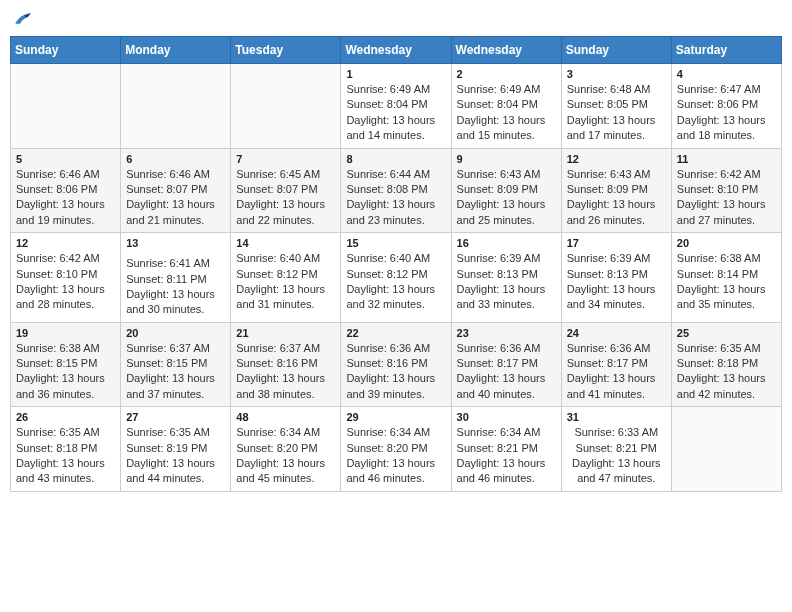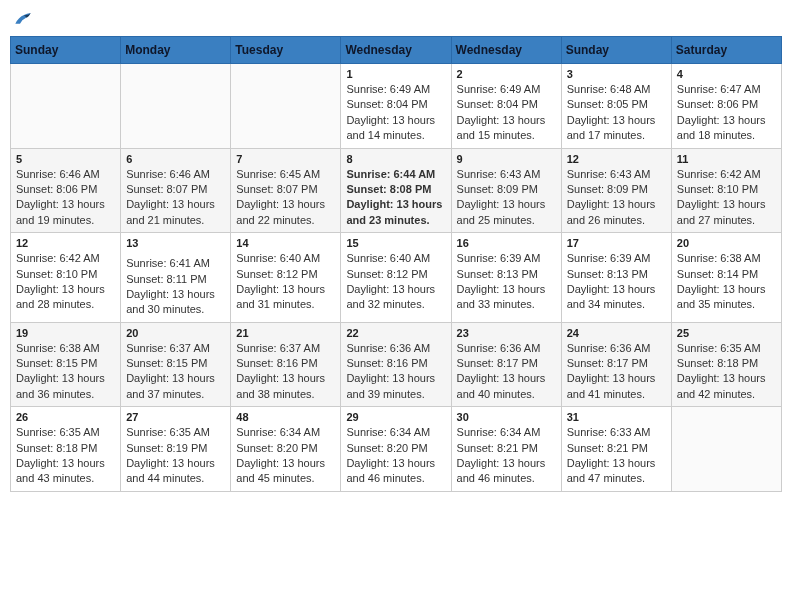--- a/index.html
+++ b/index.html
@@ -54,21 +54,21 @@
       color: #333;
       font-weight: bold;
     }
     .calendar-table {
       width: 100%;
       border-collapse: collapse;
       border: 1px solid #ccc;
     }
     .calendar-table th {
       background-color: #3a7fc1;
-      color: #0f172a;
+      color: #ffffff;
       font-size: 12px;
       font-weight: bold;
       padding: 6px 4px;
       text-align: left;
       border: 1px solid #2a6aaa;
     }
     .calendar-table td {
       vertical-align: top;
       padding: 4px 5px;
       border: 1px solid #ccc;
@@ -175,21 +175,21 @@
 Daylight: 13 hours and 21 minutes.</div>
         </td>
         <td>
           <span class="day-number">7</span>
           <div class="day-info" style="white-space: pre-line;">Sunrise: 6:45 AM
 Sunset: 8:07 PM
 Daylight: 13 hours and 22 minutes.</div>
         </td>
         <td>
           <span class="day-number">8</span>
-          <div class="day-info" style="white-space: pre-line; font-weight: bold;">Sunrise: 6:44 AM
+          <div class="day-info" style="white-space: pre-line;">Sunrise: 6:44 AM
 Sunset: 8:08 PM
 Daylight: 13 hours and 23 minutes.</div>
         </td>
         <td>
           <span class="day-number">9</span>
           <div class="day-info" style="white-space: pre-line;">Sunrise: 6:43 AM
 Sunset: 8:09 PM
 Daylight: 13 hours and 25 minutes.</div>
         </td>
         <td>
@@ -319,20 +319,20 @@
 Daylight: 13 hours and 46 minutes.</div>
         </td>
         <td>
           <span class="day-number">30</span>
           <div class="day-info" style="white-space: pre-line;">Sunrise: 6:34 AM
 Sunset: 8:21 PM
 Daylight: 13 hours and 46 minutes.</div>
         </td>
         <td>
           <span class="day-number">31</span>
-          <div class="day-info" style="white-space: pre-line;">Sunrise: 6:33 AM
+          <div class="day-info" style="white-space: pre-line; text-align: center;">Sunrise: 6:33 AM
 Sunset: 8:21 PM
 Daylight: 13 hours and 47 minutes.</div>
         </td>
         <td class="empty-cell"></td>
       </tr>
     </tbody>
 </table>
 
 </body></html>

